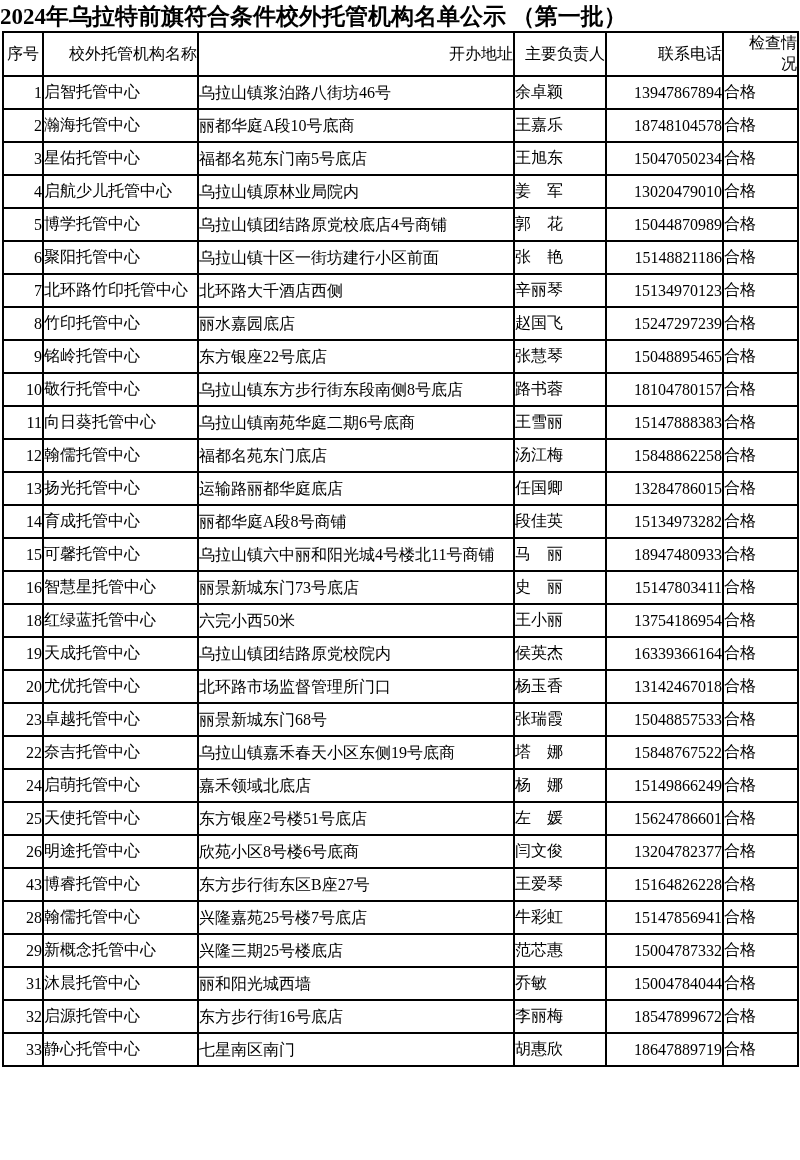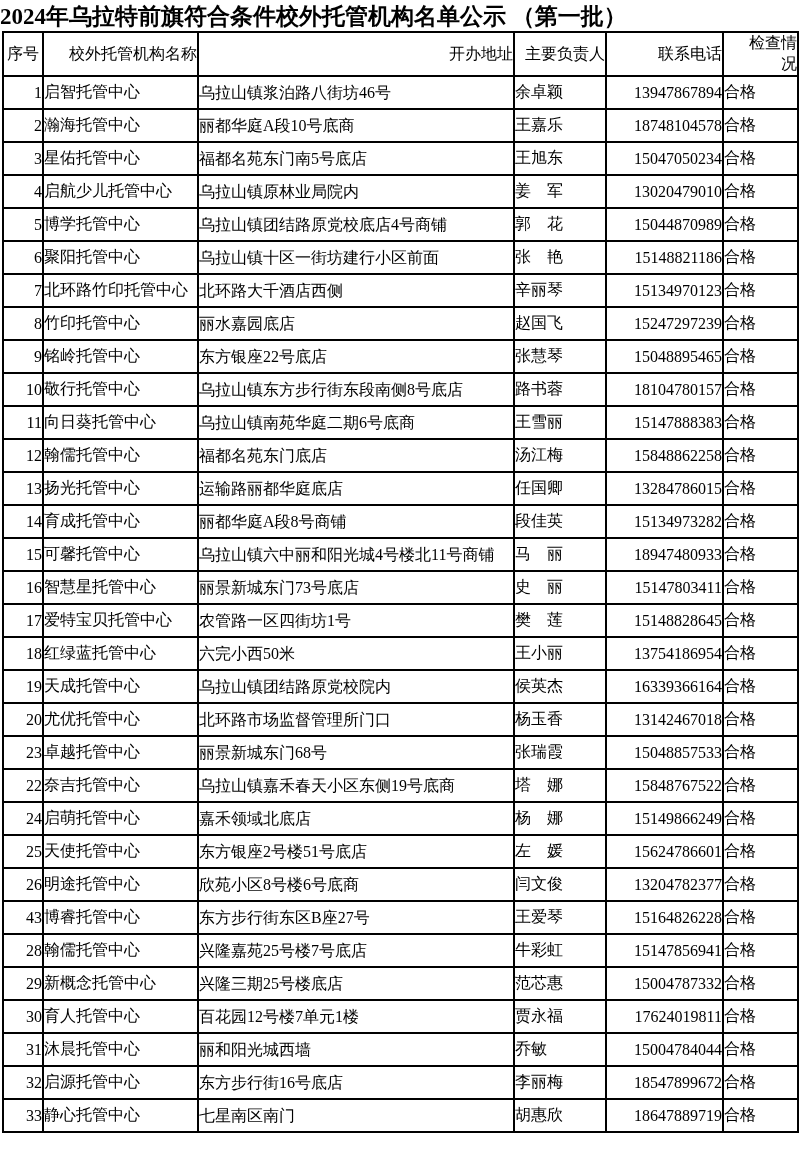--- a/index.html
+++ b/index.html
@@ -269,30 +269,20 @@
       <td class="c-seq">16</td>
       <td class="c-name">智慧星托管中心</td>
       <td class="c-addr">
             <div class="addr-inner">丽景新城东门73号底店</div>
           </td>
       <td class="c-manager">史　丽</td>
       <td class="c-phone">15147803411</td>
       <td class="c-status">合格</td>
     </tr>
 
-    <tr>
-      <td class="c-seq">17</td>
-      <td class="c-name">爱特宝贝托管中心</td>
-      <td class="c-addr">
-            <div class="addr-inner">农管路一区四街坊1号</div>
-          </td>
-      <td class="c-manager">樊　莲</td>
-      <td class="c-phone">15148828645</td>
-      <td class="c-status">合格</td>
-    </tr>
 
     <tr>
       <td class="c-seq">18</td>
       <td class="c-name">红绿蓝托管中心</td>
       <td class="c-addr">
             <div class="addr-inner">六完小西50米</div>
           </td>
       <td class="c-manager">王小丽</td>
       <td class="c-phone">13754186954</td>
       <td class="c-status">合格</td>
@@ -402,30 +392,20 @@
       <td class="c-seq">29</td>
       <td class="c-name">新概念托管中心</td>
       <td class="c-addr">
             <div class="addr-inner">兴隆三期25号楼底店</div>
           </td>
       <td class="c-manager">范芯惠</td>
       <td class="c-phone">15004787332</td>
       <td class="c-status">合格</td>
     </tr>
 
-    <tr>
-      <td class="c-seq">30</td>
-      <td class="c-name">育人托管中心</td>
-      <td class="c-addr">
-            <div class="addr-inner">百花园12号楼7单元1楼</div>
-          </td>
-      <td class="c-manager">贾永福</td>
-      <td class="c-phone">17624019811</td>
-      <td class="c-status">合格</td>
-    </tr>
 
     <tr>
       <td class="c-seq">31</td>
       <td class="c-name">沐晨托管中心</td>
       <td class="c-addr">
             <div class="addr-inner">丽和阳光城西墙</div>
           </td>
       <td class="c-manager">乔敏</td>
       <td class="c-phone">15004784044</td>
       <td class="c-status">合格</td>

